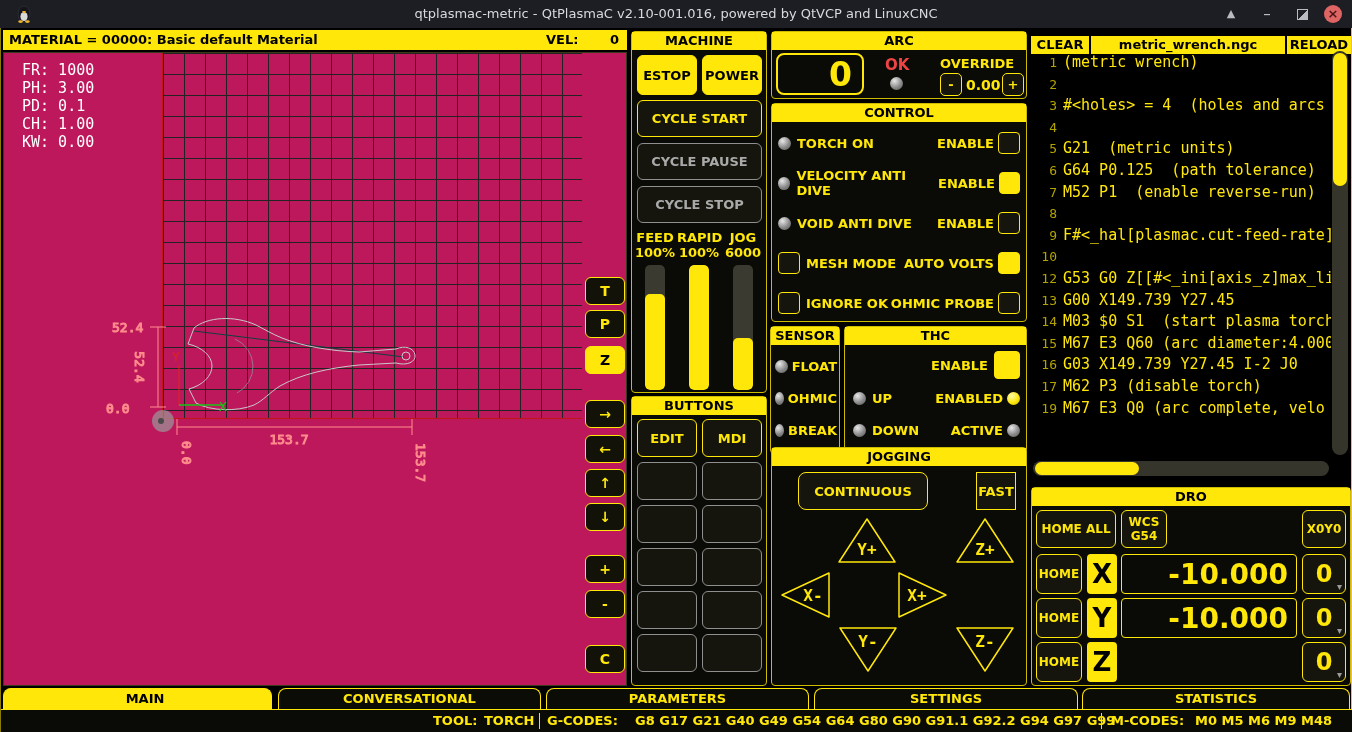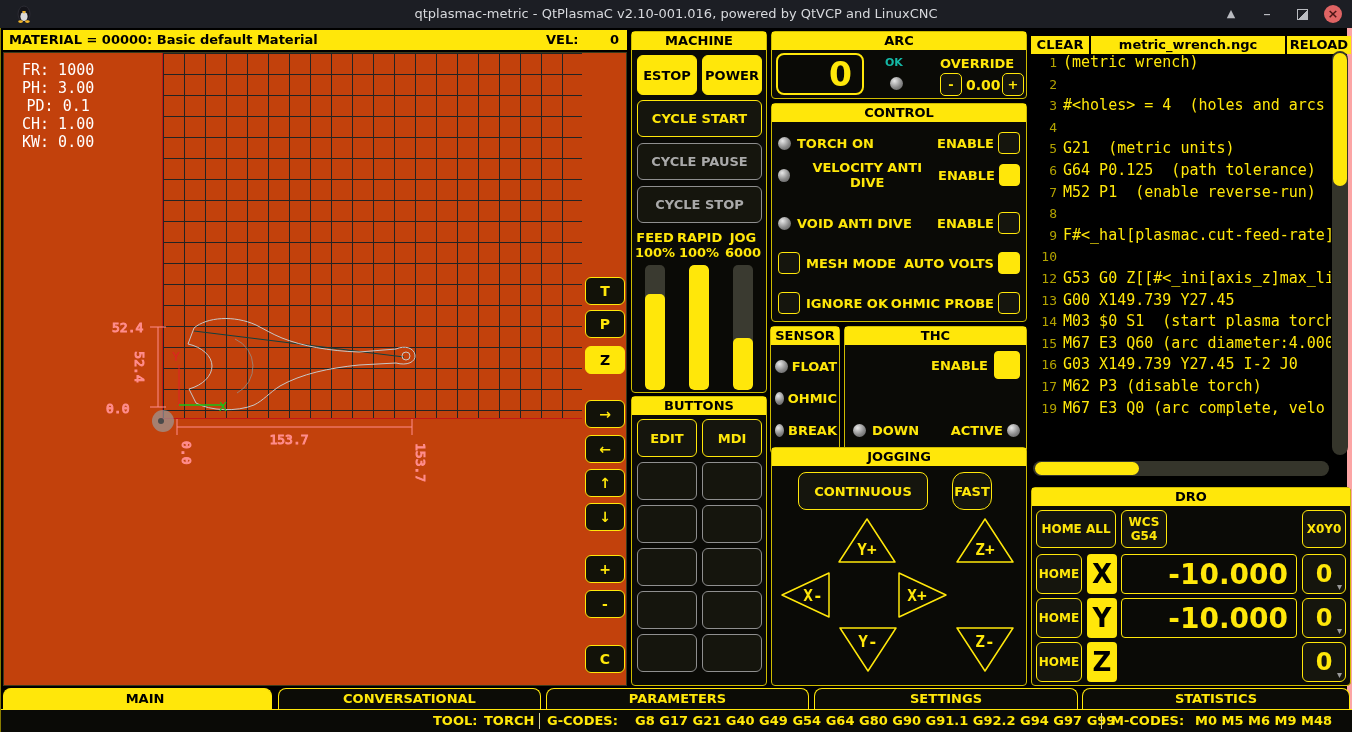--- a/index.html
+++ b/index.html
@@ -5,35 +5,35 @@
   html,body{margin:0;padding:0;background:#101016;}
   body{width:1352px;height:732px;position:relative;font-family:"DejaVu Sans","Liberation Sans",sans-serif;overflow:hidden;}
   .abs{position:absolute;}
   
   .titlebar{position:absolute;left:0;top:0;width:1352px;height:28px;background:#1c1e24;color:#d7d9dd;}
   .titlebar .title{position:absolute;left:0;right:0;top:6px;text-align:center;font-size:13px;}
   .winbtn{position:absolute;top:5px;width:18px;height:18px;text-align:center;line-height:18px;color:#b9bbc0;font-size:11px;}
   .winbtn.close{background:#df6464;border-radius:50%;color:#4a1515;font-weight:bold;font-size:13px;}
   .maxbox{position:absolute;top:9px;width:9px;height:9px;border:1.5px solid #b9bbc0;background:linear-gradient(135deg,#1c1e24 50%,#b9bbc0 50%);}
   
-  .main{position:absolute;left:0;top:28px;width:1352px;height:704px;background:#000;border-left:1px solid #8a7d00;border-right:5px solid #fca5a5;box-sizing:border-box;}
+  .main{position:absolute;left:0;top:28px;width:1352px;height:704px;background:#000;border-left:1px solid #8a7d00;border-right:1px solid #fca5a5;box-sizing:border-box;}
   .yellow{background:#ffe70a;color:#000;}
   .hdr{position:absolute;left:0;right:0;top:0;height:18px;background:#ffe70a;color:#000;font-size:13px;font-weight:bold;text-align:center;line-height:18px;}
   .box{position:absolute;border:1px solid #cdbb00;border-radius:4px;background:#0a0a06;box-sizing:border-box;}
   .btn{position:absolute;border:1px solid #ffe70a;border-radius:6px;color:#ffe70a;font-size:13px;font-weight:bold;display:flex;align-items:center;justify-content:center;background:#15150d;box-sizing:border-box;text-align:center;}
   .btn.filled{background:#ffe70a;color:#000;}
   .btn.disabled{border-color:#8f8f8f;color:#a9a9a9;}
   .led{width:13px;height:13px;border-radius:50%;background:radial-gradient(circle at 35% 30%,#e8e8e8,#8a8a8a 55%,#565656);display:inline-block;}
   .led.lit{background:radial-gradient(circle at 35% 30%,#fffbb0,#ffe70a 55%,#c7b400);}
   .cb{width:22px;height:22px;border:1px solid #ffe70a;border-radius:4px;background:#15150d;display:inline-block;box-sizing:border-box;}
   .cb.on{background:#ffe70a;}
   
   .matbar{position:absolute;left:2px;top:2px;width:624px;height:20px;background:#ffe70a;color:#000;font-size:13px;font-weight:bold;line-height:20px;}
   
-  .preview{position:absolute;left:2px;top:24px;width:624px;height:634px;background:#c2410c;border:1px solid #3a3a1a;box-sizing:border-box;text-align:center;}
+  .preview{position:absolute;left:2px;top:24px;width:624px;height:634px;background:#be185d;border:1px solid #3a3a1a;box-sizing:border-box;}
   .grid{position:absolute;left:158px;top:0;width:420px;height:366px;
     background-image:linear-gradient(#232323 1px,transparent 1px),linear-gradient(90deg,#232323 1px,transparent 1px);
     background-size:21px 21px;border-left:1px solid #c21616;border-bottom:1px solid #c21616;box-sizing:border-box;}
   .params{position:absolute;left:18px;top:8px;color:#fff;font-family:"DejaVu Sans Mono","Liberation Mono",monospace;font-size:15px;line-height:18px;white-space:pre;}
   .vb{position:absolute;left:584px;width:38px;height:26px;border:1px solid #ffe70a;border-radius:6px;color:#ffe70a;font-size:14px;font-weight:bold;display:flex;align-items:center;justify-content:center;background:#121209;}
   .vb.active{background:#ffe70a;color:#000;}
   
   .slab{position:absolute;width:44px;text-align:center;color:#ffe70a;font-size:13px;font-weight:bold;}
   .slider-track{position:absolute;width:20px;height:125px;background:#3a3a30;border-radius:5px;overflow:hidden;}
   .slider-fill{position:absolute;bottom:0;left:0;width:100%;background:#ffe70a;border-radius:5px;}
@@ -178,37 +178,37 @@
         <div class="ubtn"></div>
         <div class="ubtn"></div>
         <div class="ubtn"></div>
         <div class="ubtn"></div>
       </div>
   </div>
 
   <div class="box" style="left:770px;top:3px;width:256px;height:68px;">
     <div class="hdr">ARC</div>
     <div class="abs" style="left:4px;top:21px;width:88px;height:42px;border:2px solid #ffe70a;border-radius:8px;color:#ffe70a;font-size:33px;font-weight:bold;display:flex;align-items:center;justify-content:flex-end;padding-right:10px;box-sizing:border-box;">0</div>
-    <span class="abs" style="left:113px;top:24px;color:#14b8a6;font-size:11px;font-weight:bold;">OK</span>
+    <span class="abs" style="left:113px;top:24px;color:#ef4444;font-size:15px;font-weight:bold;">OK</span>
     <span class="led abs" style="left:118px;top:45px;"></span>
     <span class="abs" style="left:168px;top:24px;color:#ffe70a;font-size:13px;font-weight:bold;">OVERRIDE</span>
     <div class="btn" style="left:168px;top:41px;width:22px;height:23px;border-radius:5px;">-</div>
     <span class="abs" style="left:194px;top:45px;color:#ffe70a;font-size:14px;font-weight:bold;">0.00</span>
     <div class="btn" style="left:230px;top:41px;width:22px;height:23px;border-radius:5px;">+</div>
   </div>
 
   <div class="box" style="left:770px;top:75px;width:256px;height:219px;">
     <div class="hdr">CONTROL</div>
     <div class="ctl-row" style="top:26px;">
       <span class="led"></span>
       <span class="ctl-label">TORCH ON</span>
       <span class="ctl-right">ENABLE</span>
       <span class="cb"></span>
     </div>
-    <div class="ctl-row" style="top:58px;text-align:center;">
+    <div class="ctl-row" style="top:66px;">
       <span class="led"></span>
       <span class="ctl-label">VELOCITY ANTI DIVE</span>
       <span class="ctl-right">ENABLE</span>
       <span class="cb on"></span>
     </div>
     <div class="ctl-row" style="top:106px;">
       <span class="led"></span>
       <span class="ctl-label">VOID ANTI DIVE</span>
       <span class="ctl-right">ENABLE</span>
       <span class="cb"></span>
@@ -240,32 +240,38 @@
     <div class="ctl-row" style="top:90px;left:4px;right:2px;">
         <span class="led"></span>
         <span class="ctl-label" style="margin-left:4px;">BREAK</span>
       </div>
   </div>
 
   <div class="box" style="left:843px;top:298px;width:183px;height:128px;">
     <div class="hdr">THC</div>
     <span class="abs" style="right:38px;top:31px;color:#ffe70a;font-size:13px;font-weight:bold;">ENABLE</span>
     <span class="cb abs on" style="right:6px;top:24px;width:26px;height:28px;"></span>
+    <div class="ctl-row" style="top:58px;left:8px;right:6px;">
+      <span class="led"></span>
+      <span class="ctl-label">UP</span>
+      <span class="ctl-right">ENABLED</span>
+      <span class="led lit"></span>
+    </div>
     <div class="ctl-row" style="top:90px;left:8px;right:6px;">
       <span class="led"></span>
       <span class="ctl-label">DOWN</span>
       <span class="ctl-right">ACTIVE</span>
       <span class="led"></span>
     </div>
   </div>
 
   <div class="box" style="left:770px;top:419px;width:256px;height:239px;">
     <div class="hdr">JOGGING</div>
     <div class="btn" style="left:26px;top:24px;width:130px;height:38px;border-radius:8px;">CONTINUOUS</div>
-    <div class="btn" style="left:180px;top:24px;width:40px;height:38px;border-radius:12px;">FAST</div>
+    <div class="btn" style="left:204px;top:24px;width:40px;height:38px;border-radius:0;">FAST</div>
     <svg class="abs" style="left:63px;top:66px;" width="64" height="54">
       <polygon points="32,5 60,48 4,48" fill="none" stroke="#ffe70a" stroke-width="1.5" stroke-linejoin="round"></polygon>
       <text x="32" y="41" text-anchor="middle" fill="#ffe70a" font-size="16" font-weight="bold">Y+</text>
       </svg>
     <svg class="abs" style="left:181px;top:66px;" width="64" height="54">
       <polygon points="32,5 60,48 4,48" fill="none" stroke="#ffe70a" stroke-width="1.5" stroke-linejoin="round"></polygon>
       <text x="32" y="41" text-anchor="middle" fill="#ffe70a" font-size="16" font-weight="bold">Z+</text>
       </svg>
     <svg class="abs" style="left:5px;top:120px;" width="58" height="54">
       <polygon points="52,5 52,49 5,27" fill="none" stroke="#ffe70a" stroke-width="1.5" stroke-linejoin="round"></polygon>

